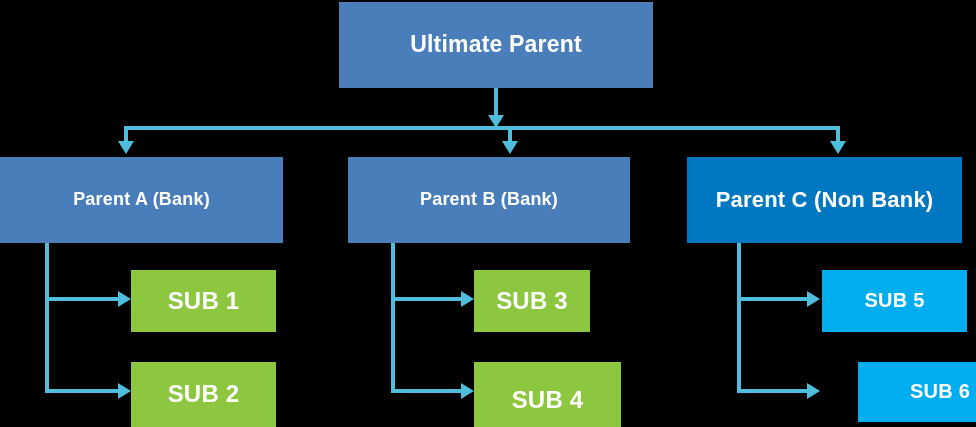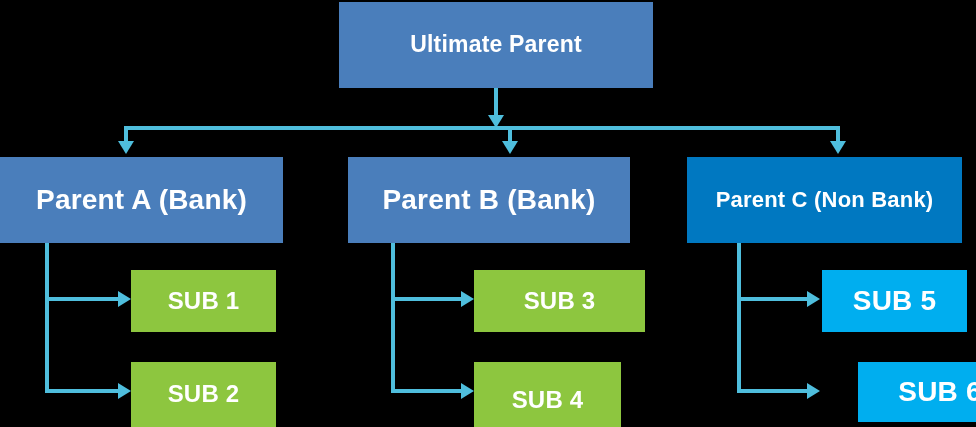--- a/index.html
+++ b/index.html
@@ -28,36 +28,36 @@
     letter-spacing: 0.2px;
     z-index: 5;
   }
   .node-root {
     background: #4A7EBB;
     font-size: 23px;
     font-weight: bold;
   }
   .node-parent {
     background: #4A7EBB;
-    font-size: 28px;
+    font-size: 18px;
     font-weight: bold;
   }
   .node-parent-alt {
     background: #0078C1;
     font-size: 22px;
     font-weight: bold;
   }
   .node-sub-green {
     background: #8DC63F;
     font-size: 24px;
     font-weight: bold;
   }
   .node-sub-cyan {
     background: #00AEEF;
-    font-size: 28px;
+    font-size: 20px;
     font-weight: bold;
   }
   .conn {
     position: absolute;
     background: #4FBEDD;
     z-index: 2;
   }
   .conn-v { width: 4px; }
   .conn-h { height: 4px; }
   .arrow-down {
@@ -133,21 +133,21 @@
   </div>
 
   <div class="node node-sub-green" style="left:131px; top:270px; width:145px; height:62px;">
     <span>SUB 1</span>
   </div>
 
   <div class="node node-sub-green" style="left:131px; top:362px; width:145px; height:65px;">
     <span>SUB 2</span>
   </div>
 
-  <div class="node node-sub-green" style="left:474px; top:270px; width:171px; height:62px;">
+  <div class="node node-sub-green" style="left:474px; top:270px; width:116px; height:62px;">
     <span>SUB 3</span>
   </div>
 
   <div class="node node-sub-green" style="left:474px; top:362px; width:147px; height:76px;">
     <span>SUB 4</span>
   </div>
 
   <div class="node node-sub-cyan" style="left:822px; top:270px; width:145px; height:62px;">
     <span>SUB 5</span>
   </div>

